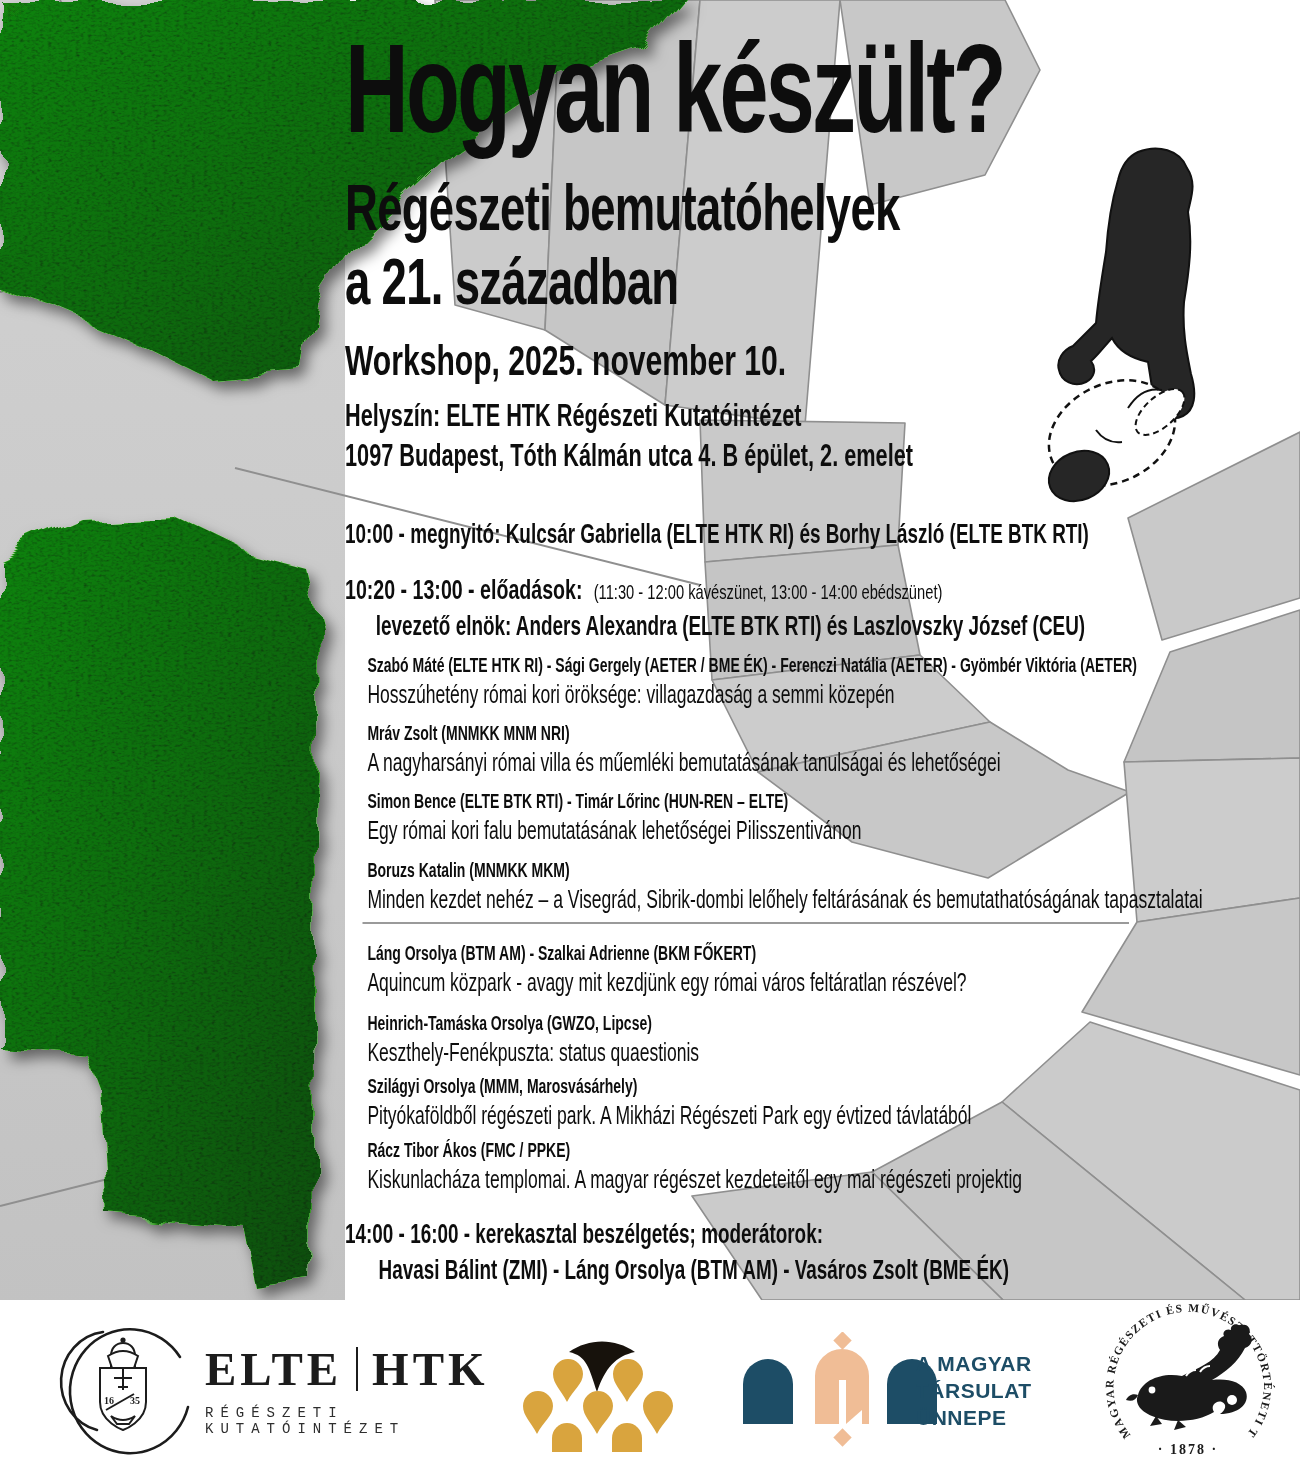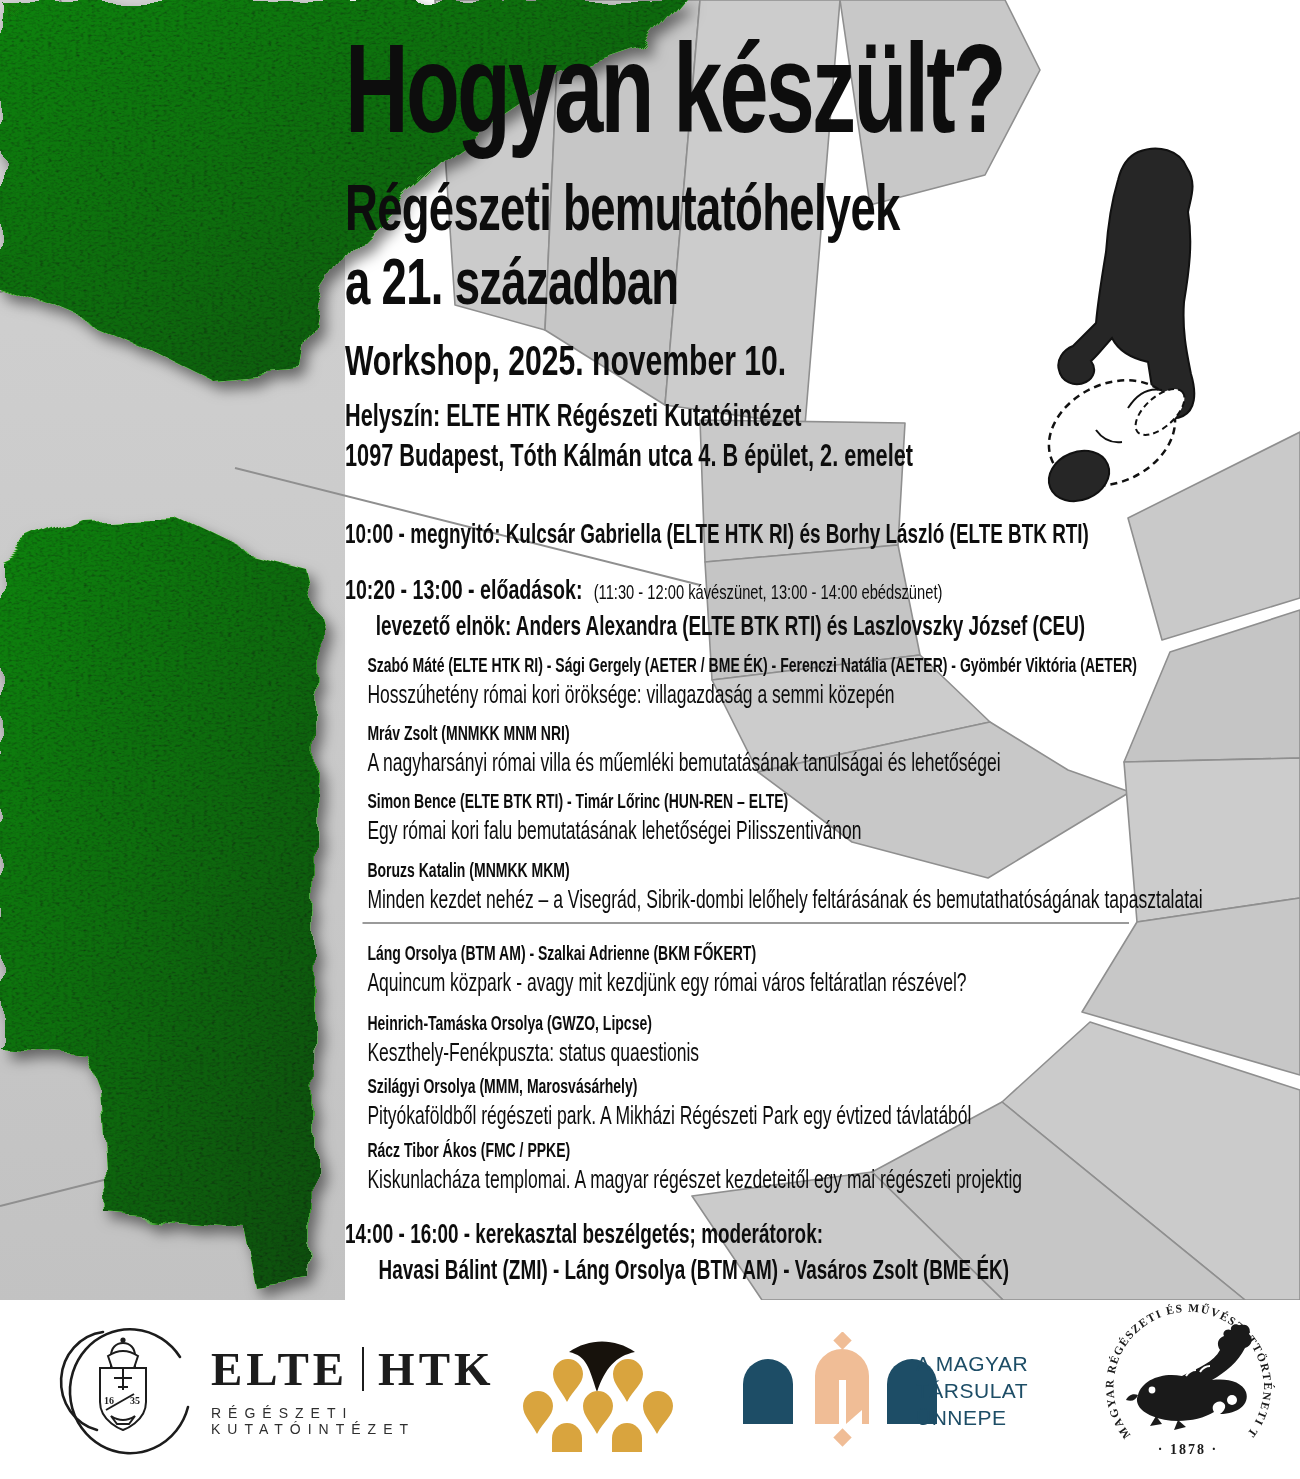--- a/index.html
+++ b/index.html
@@ -29,27 +29,27 @@
   .divider{top:922px;left:25px;width:1095px;height:2px;background:#9a9a9a;}
   .s5{top:942px}.t5{top:968px}
   .s6{top:1012px}.t6{top:1038px}
   .s7{top:1075px}.t7{top:1101px}
   .s8{top:1139px}.t8{top:1165px}
   .roundtable {top:1219px;left:0;  font-size:27px;font-weight:bold;}
   .moderators {top:1255px;left:48px;font-size:27px;font-weight:bold;}
   
   .footer{position:absolute;left:0;top:1300px;width:1300px;height:179px;background:#fff;}
   .crest{position:absolute;left:48px;top:12px;}
-  .wordmark{position:absolute;left:205px;top:42px;width:310px;font-family:"Liberation Serif",serif;margin-left:6px;}
+  .wordmark{position:absolute;left:205px;top:42px;width:310px;font-family:"Liberation Serif",serif;}
   .brand{font-size:47px;font-weight:bold;letter-spacing:4px;color:#1c1c1c;display:flex;align-items:center;}
   .brand .bar{display:inline-block;width:2px;height:44px;background:#1c1c1c;margin:0 14px;}
-  .brand-sub{font-size:14px;letter-spacing:7px;color:#2e2e2e;margin-top:9px;font-family:Liberation Sans, sans-serif;}
+  .brand-sub{font-size:14px;letter-spacing:7px;color:#2e2e2e;margin-top:9px;font-family:Liberation Mono, monospace;}
   .droplets{position:absolute;left:523px;top:30px;}
   .arches{position:absolute;left:740px;top:32px;}
-  .mtu-text{position:absolute;left:916px;top:50px;font-size:21px;font-weight:normal;
+  .mtu-text{position:absolute;left:916px;top:50px;font-size:21px;font-weight:bold;
             color:#1d4d66;line-height:27px;letter-spacing:0.5px;}
   .stamp{position:absolute;left:1086px;top:-8px;}
 </style>
 </head>
 <body>
 
 <div id="poster">
 
   <svg id="bg" width="1300" height="1479" viewBox="0 0 1300 1479">
     <defs>

